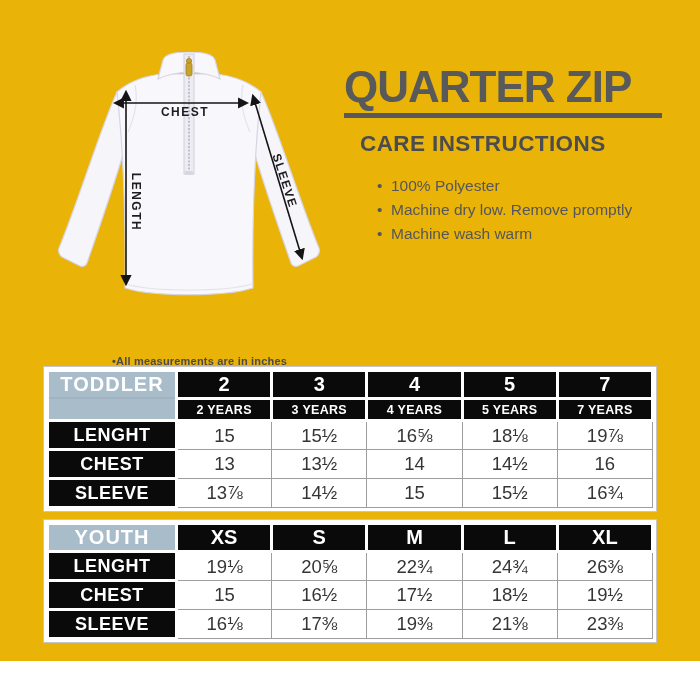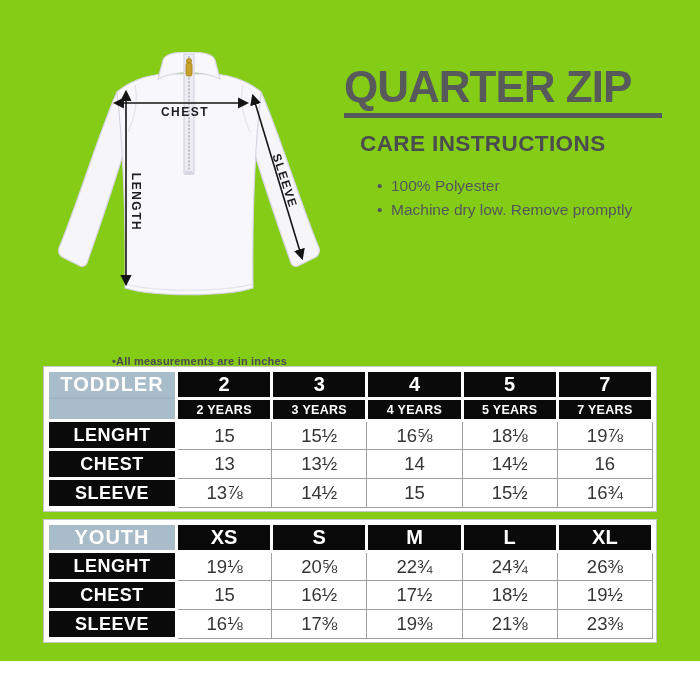--- a/index.html
+++ b/index.html
@@ -1,16 +1,16 @@
 <!DOCTYPE html>
 <html><head>
 <meta charset="utf-8">
 <style>
   html,body{margin:0;padding:0;background:#ffffff;}
-  .stage{position:relative;width:700px;height:661px;background:#84cc16;overflow:hidden;
+  .stage{position:relative;width:700px;height:661px;background:#eab308;overflow:hidden;
          font-family:"Liberation Sans", sans-serif;}
 
   
   .garment-block{position:absolute;left:38px;top:52px;width:302px;height:252px;}
   .measure-note{position:absolute;left:74px;top:303px;font-size:11px;font-weight:bold;
                 color:#4a4a4e;letter-spacing:.2px;}
 
   
   .right-col{position:absolute;left:344px;top:66px;width:318px;}
   .title{color:#58595b;font-weight:bold;text-align:left;font-size:44px;line-height:41px;
@@ -88,20 +88,21 @@
 
   <div class="right-col">
     <div class="title">
       <div>QUARTER ZIP</div>
     </div>
     <div class="divider"></div>
     <div class="care-title">CARE INSTRUCTIONS</div>
     <ul class="care-list">
       <li>100% Polyester</li>
       <li>Machine dry low. Remove promptly</li>
+      <li>Machine wash warm</li>
     </ul>
   </div>
 
   <div class="table-frame toddler">
     <table class="size-table">
       <colgroup>
           <col class="c-label">
           <col>
           <col>
           <col>

